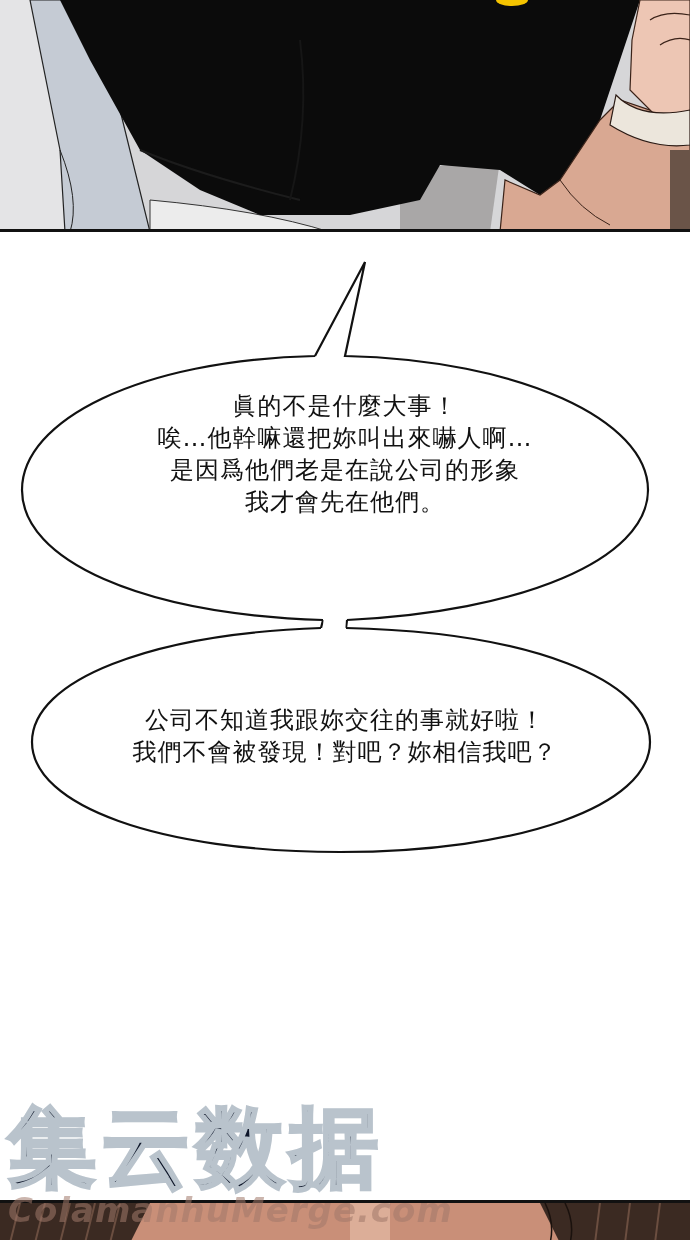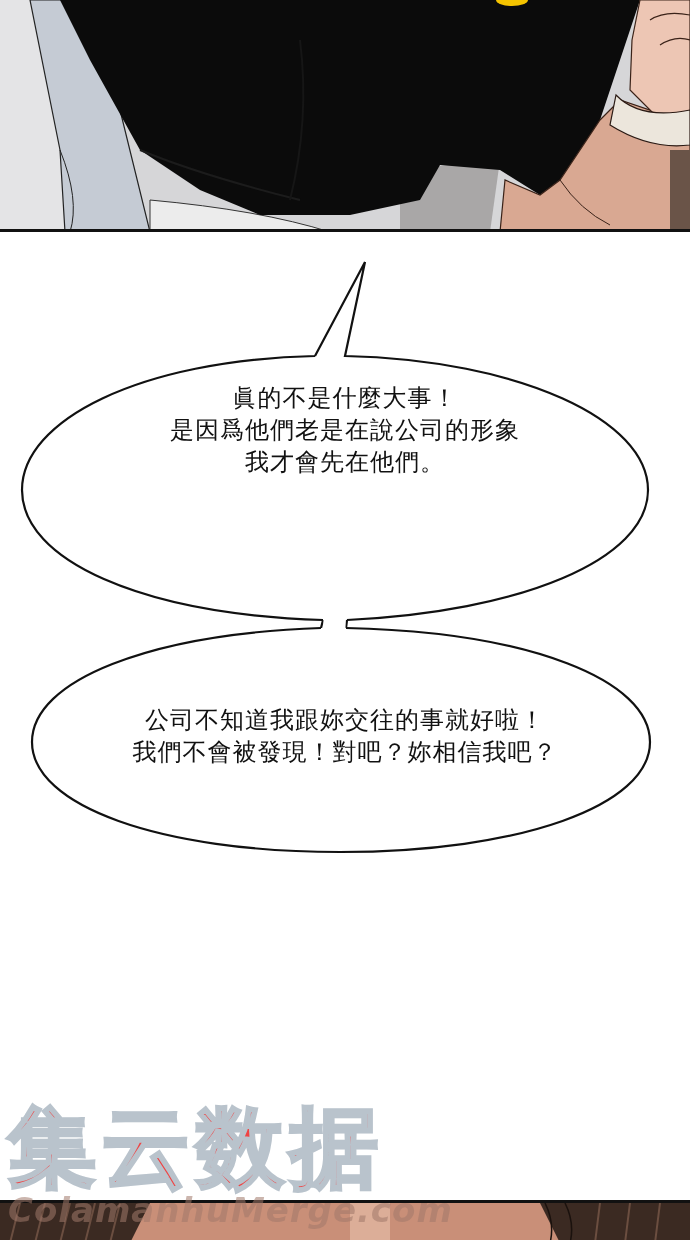--- a/index.html
+++ b/index.html
@@ -11,29 +11,29 @@
     .panel { position: absolute; left: 0; overflow: hidden; }
     .panel-top { top: 0; width: 690px; height: 232px; border-bottom: 3px solid #111; box-sizing: border-box; }
     .panel-bottom { top: 1200px; width: 690px; height: 40px; border-top: 3px solid #111; box-sizing: border-box; }
     .art { position: absolute; left: 0; top: 0; }
     .bubbles { position: absolute; left: 0; top: 240px; }
     .bubble-text {
       position: absolute; left: 0; width: 690px; text-align: center;
       color: #111; font-size: 24px; line-height: 32px; letter-spacing: 1px;
     }
     .bubble-text .line { display: block; white-space: nowrap; }
-    .bt1 { top: 382px; }
+    .bt1 { top: 390px; }
     .bt2 { top: 704px; }
     .watermark {
       position: absolute; left: 8px; top: 1098px;
     }
     .wm-cn {
       font-family: "DejaVu Sans", sans-serif; font-weight: bold;
       font-size: 88px; letter-spacing: 6px; line-height: 100px;
-      color: #ef4444; -webkit-text-stroke: 3px #b9c3cc;
+      color: #0f172a; -webkit-text-stroke: 3px #b9c3cc;
     }
     .wm-en {
       position: absolute; left: 0; top: 92px;
       font-family: "DejaVu Sans", sans-serif; font-weight: bold; font-style: italic;
       font-size: 34px; letter-spacing: 1px; color: rgba(160,120,105,0.55);
       white-space: nowrap;
     }
   </style>
 </head>
 <body>
@@ -85,20 +85,21 @@
            C530 632 650 680 650 742
            C650 806 520 852 340 852
            C160 852 32 806 32 742
            C32 680 150 634 321 628" fill="#ffffff" stroke="#111" stroke-width="2.2"></path>
 
   <rect x="323.5" y="612" width="22" height="24" fill="#ffffff"></rect>
 </svg>
 
 <div class="bubble-text bt1">
   <span class="line">眞的不是什麼大事！</span>
+  <span class="line">唉…他幹嘛還把妳叫出來嚇人啊…</span>
   <span class="line">是因爲他們老是在說公司的形象</span>
   <span class="line">我才會先在他們。</span>
 </div>
 
 <div class="bubble-text bt2">
   <span class="line">公司不知道我跟妳交往的事就好啦！</span>
   <span class="line">我們不會被發現！對吧？妳相信我吧？</span>
 </div>
 
 <div class="panel panel-bottom">

